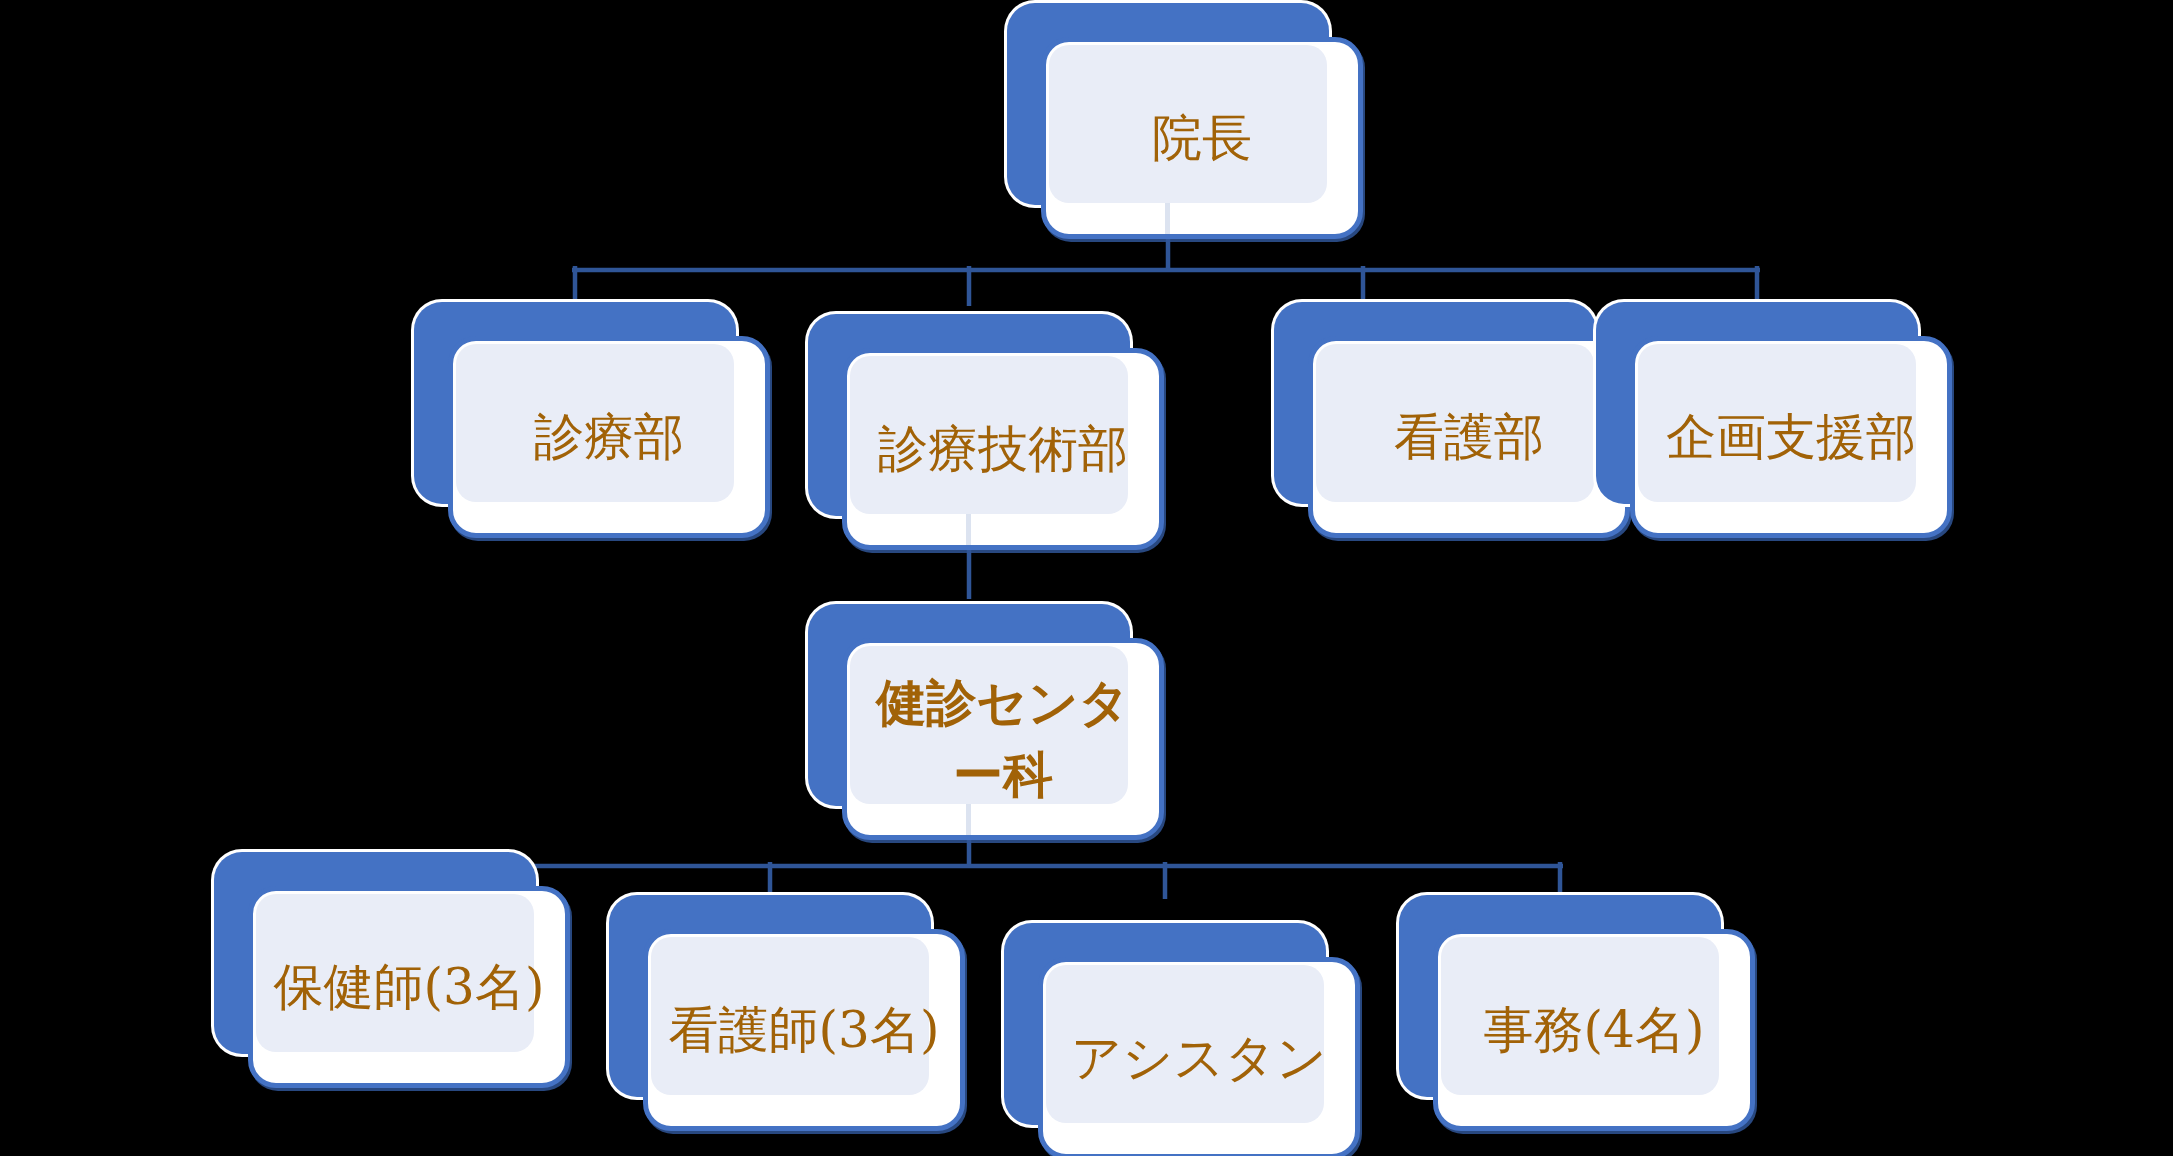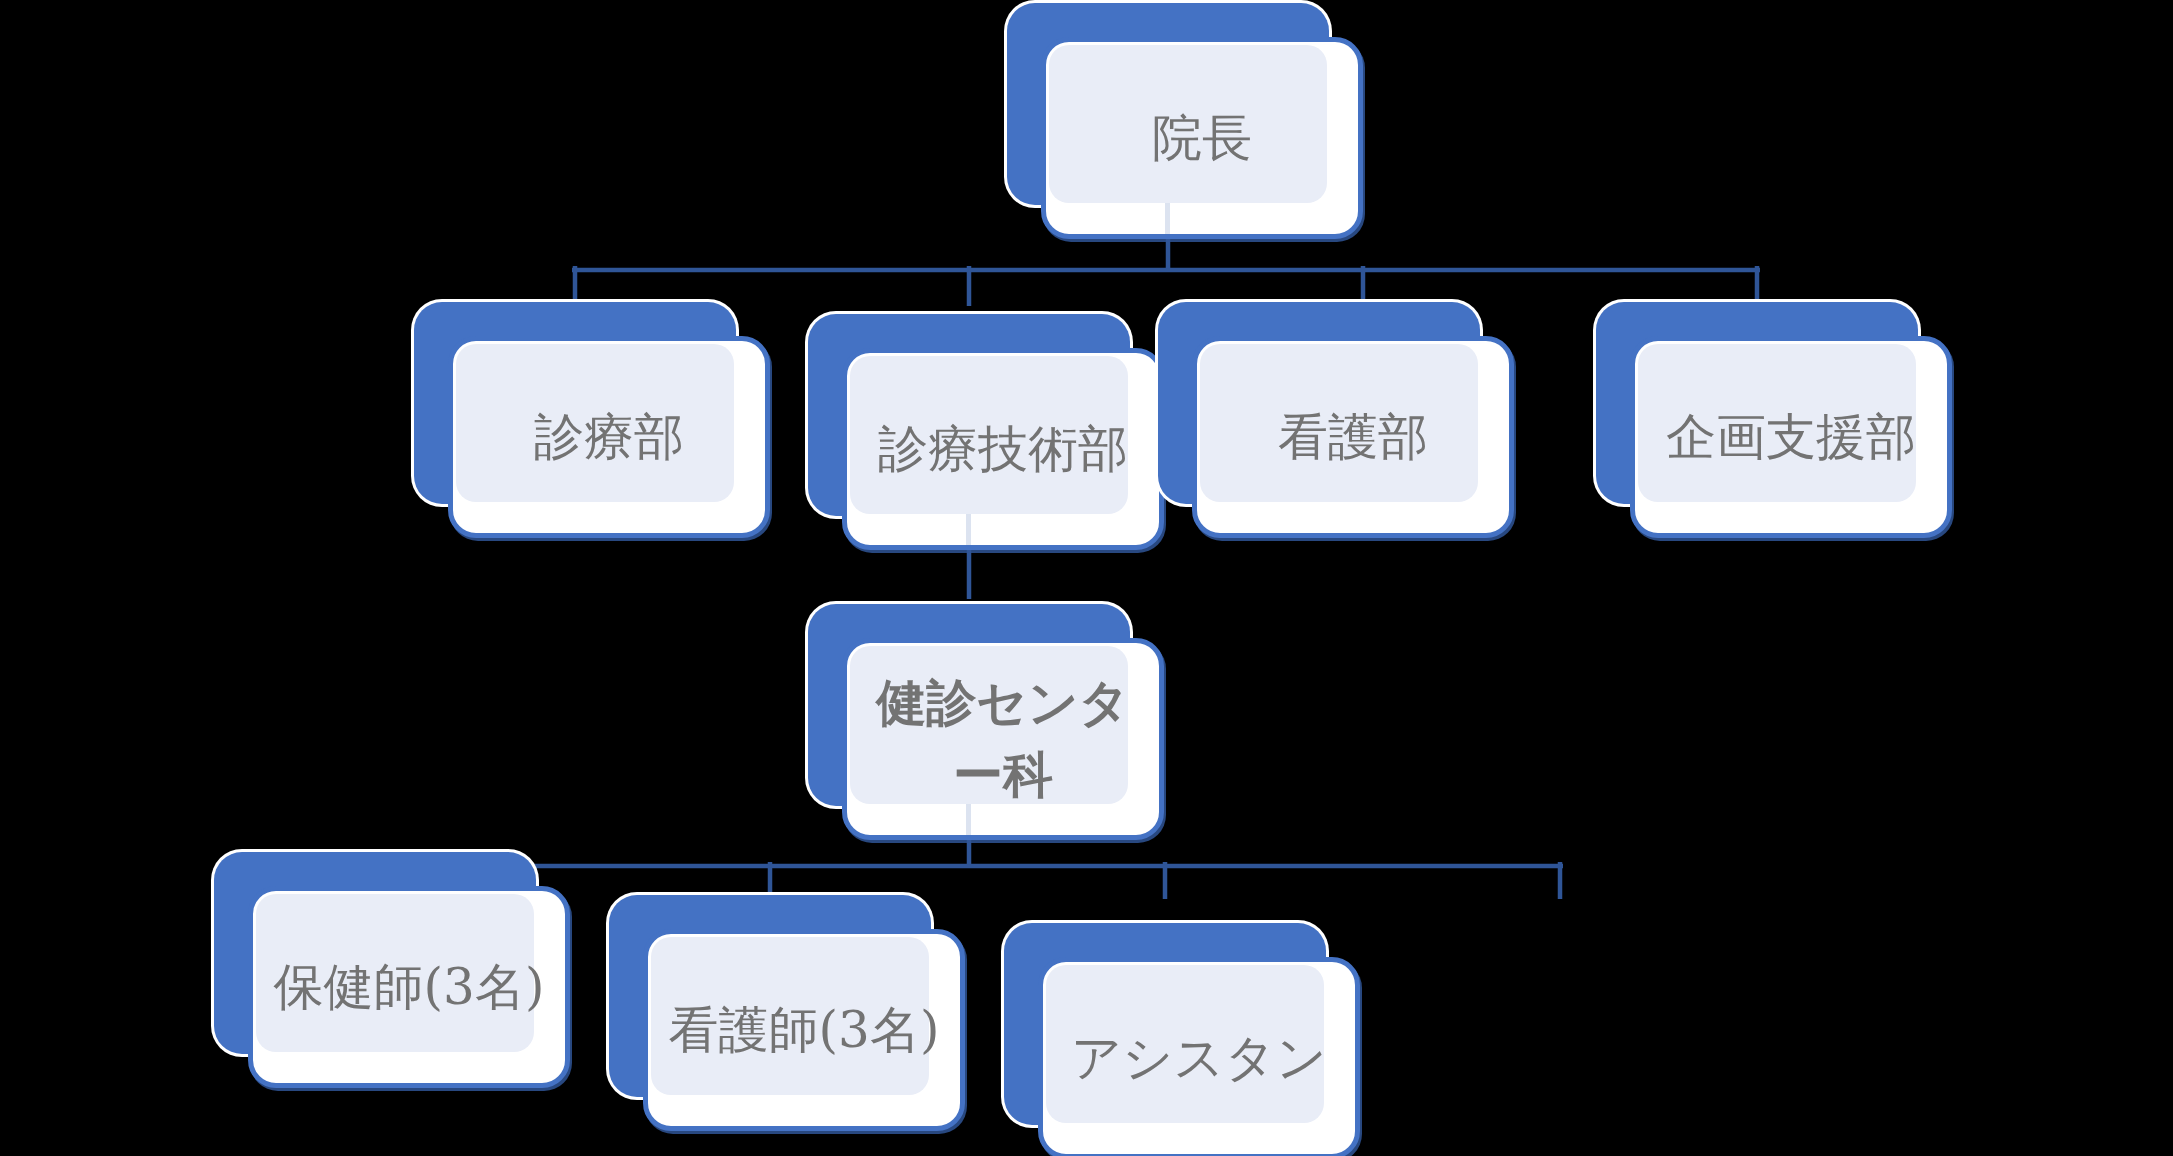--- a/index.html
+++ b/index.html
@@ -27,21 +27,21 @@
     position:absolute;left:3px;top:3px;width:278px;height:158px;
     background:#E9EDF7;border-radius:20px;
   }
   .passline{
     position:absolute;left:119px;top:161px;width:5px;height:31px;
     background:#DCE3F0;
   }
   .label{
     position:absolute;left:0;top:0;right:0;bottom:0;
     display:flex;flex-direction:column;align-items:center;justify-content:center;
-    font-size:50px;color:#737373;text-align:center;
+    font-size:50px;color:#a16207;text-align:center;
   }
   .line{line-height:72px;white-space:nowrap;}
 </style>
 </head>
 <body>
 
 <div id="stage">
 
   <svg class="connectors" width="2173" height="1156" viewBox="0 0 2173 1156">
     <path fill="none" stroke="#2F5597" stroke-width="4.5" d="M1168 210 V272
@@ -78,21 +78,21 @@
     <div class="back"></div>
     <div class="front">
       <div class="inner"></div>
       <div class="passline"></div>
       <div class="label">
         <span class="line">診療技術部</span>
       </div>
     </div>
   </div>
 
-  <div class="node" style="left:1158px;top:302px;">
+  <div class="node" style="left:1274px;top:302px;">
     <div class="back"></div>
     <div class="front">
       <div class="inner"></div>
       <div class="label">
         <span class="line">看護部</span>
       </div>
     </div>
   </div>
 
   <div class="node" style="left:1596px;top:302px;">
@@ -140,14 +140,23 @@
   <div class="node" style="left:1004px;top:895px;margin-top:28px;">
     <div class="back"></div>
     <div class="front">
       <div class="inner"></div>
       <div class="label">
         <span class="line">アシスタン</span>
       </div>
     </div>
   </div>
 
+  <div class="node" style="left:1399px;top:895px;">
+    <div class="back"></div>
+    <div class="front">
+      <div class="inner"></div>
+      <div class="label">
+        <span class="line">事務(4名)</span>
+      </div>
+    </div>
+  </div>
 
 </div>
 
 </body></html>

